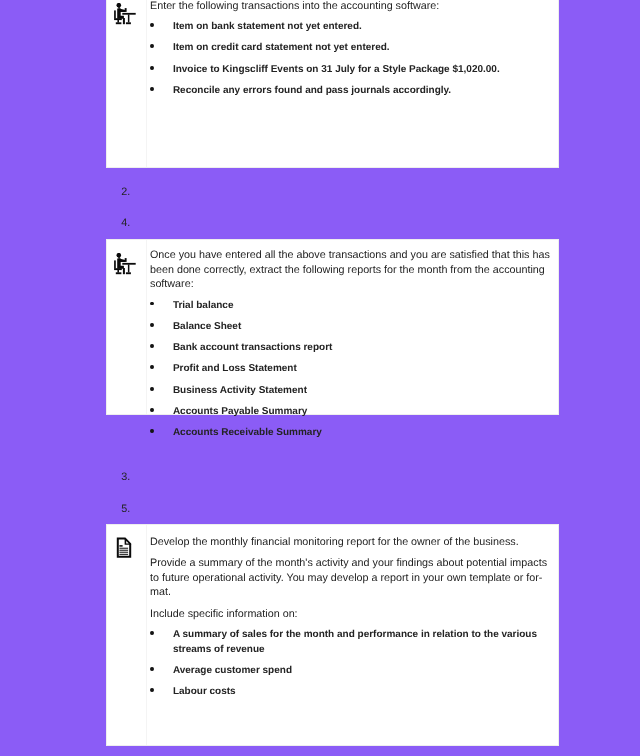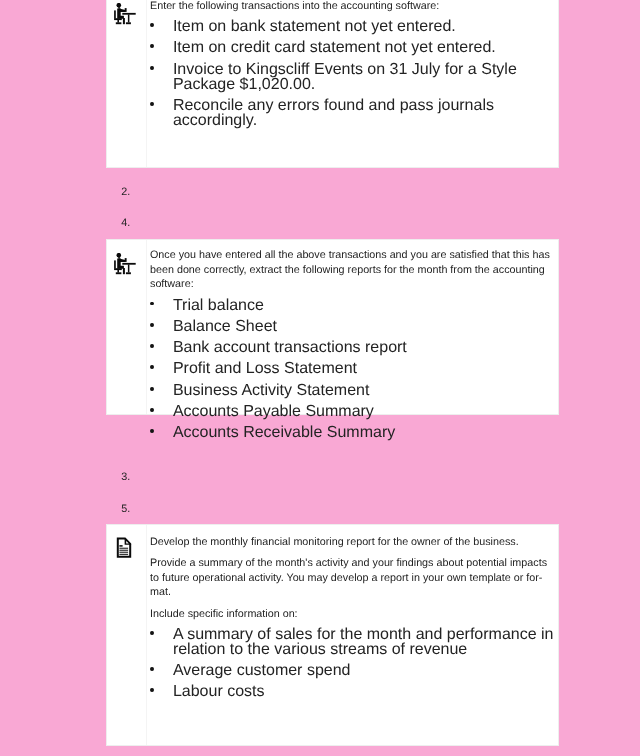--- a/index.html
+++ b/index.html
@@ -1,35 +1,35 @@
 <!DOCTYPE html>
 <html><head>
 <meta charset="utf-8">
 <style>
   html,body{margin:0;padding:0;background:#ffffff;}
   body{width:640px;height:756px;overflow:hidden;
        font-family:"Liberation Sans",sans-serif;color:#232323;
        -webkit-font-smoothing:antialiased;text-rendering:geometricPrecision;}
-  .page{position:relative;width:640px;height:756px;background:#f9a8d4;overflow:hidden;}
+  .page{position:relative;width:640px;height:756px;background:#8b5cf6;overflow:hidden;}
 
   
   .tbl{position:absolute;left:106px;width:453px;
        border:1px solid #eeeeee;box-sizing:border-box;background:#fff;}
   .vdiv{position:absolute;top:0;bottom:0;left:39px;width:1px;background:#f4f4f4;}
 
   
   .ico{position:absolute;}
 
   
   .body{position:absolute;left:43px;width:404px;}
   .p{font-size:10.75px;line-height:14.75px;color:#232323;margin:0 0 6.55px 0;}
 
   
-  .li{position:relative;padding-left:22.9px;font-size:16px;line-height:14.75px;
-      color:#232323;margin:0 0 6.55px 0;}
+  .li{position:relative;padding-left:22.9px;font-size:10px;line-height:14.75px;
+      color:#232323;margin:0 0 6.55px 0;font-weight:bold;}
   .li.last{margin-bottom:0;}
   .li .dot{position:absolute;left:0.0px;top:3.0px;width:3.6px;height:3.9px;
            border-radius:50%;background:#141414;}
 
   
   .onum{position:absolute;font-size:10.75px;line-height:14.75px;color:#232323;}
   .ohead{position:absolute;font-size:10.75px;line-height:14.75px;color:#232323;margin-top:32px;}
 </style>
 </head>
 <body>

